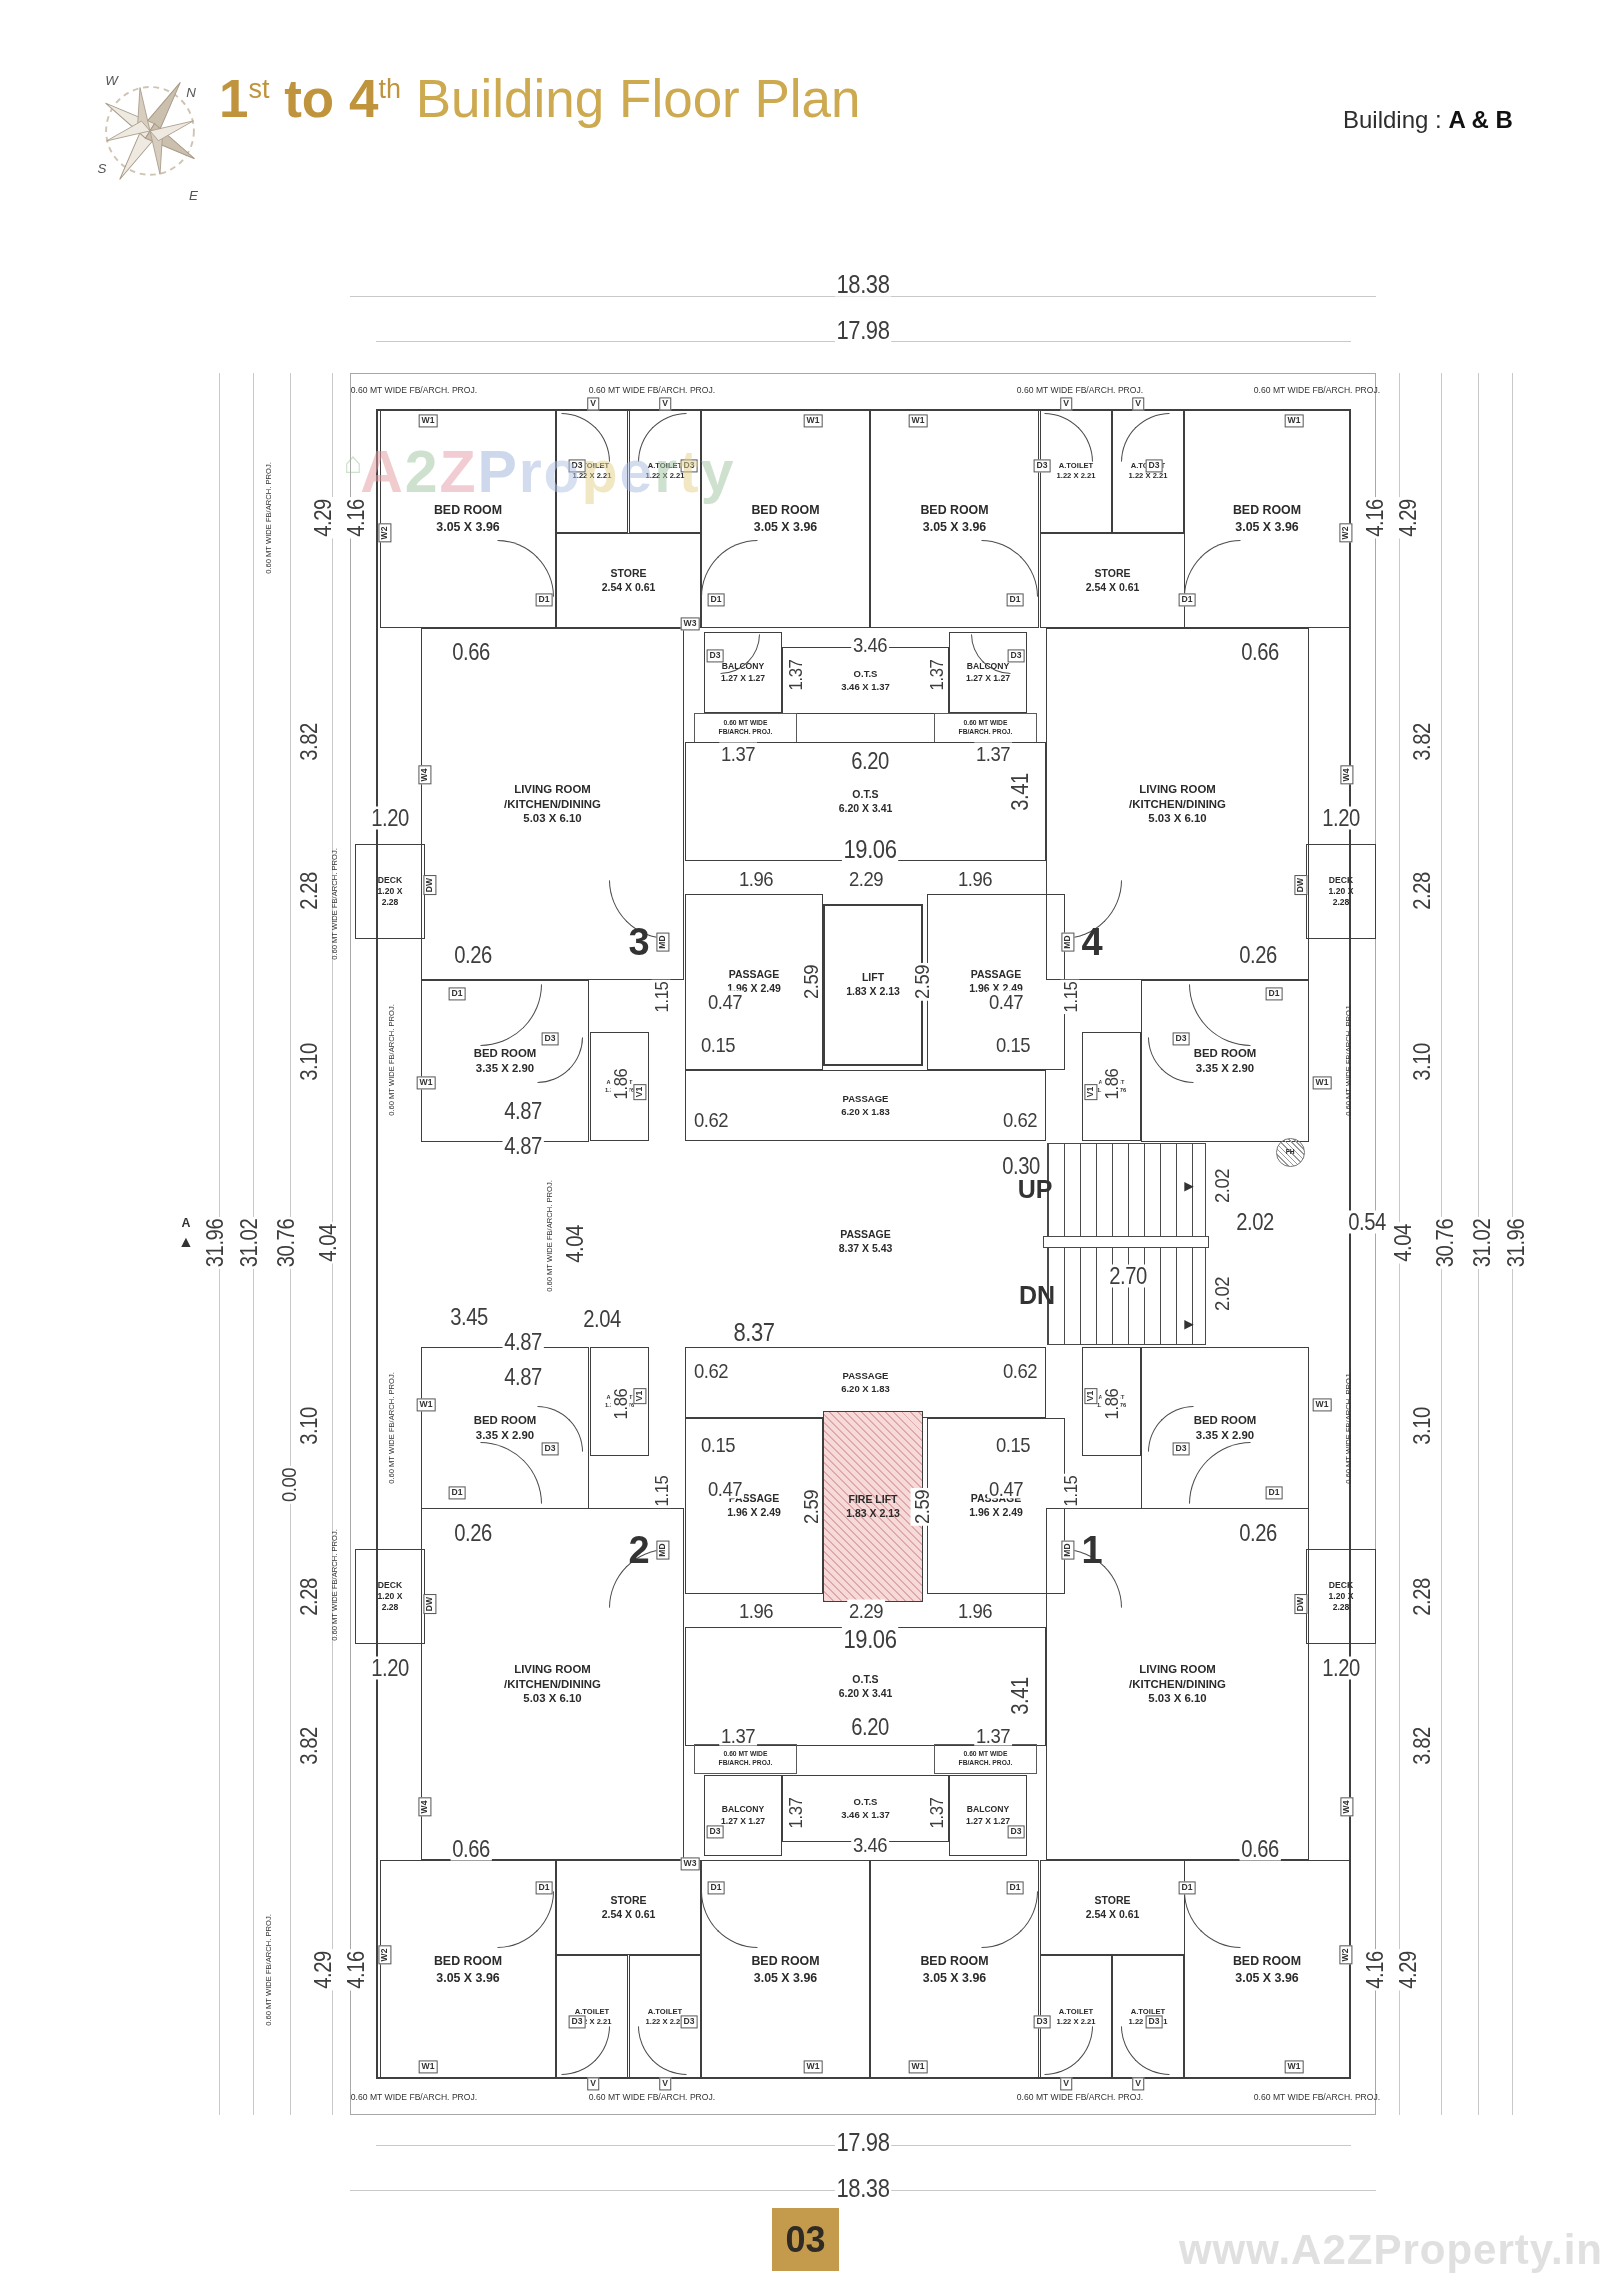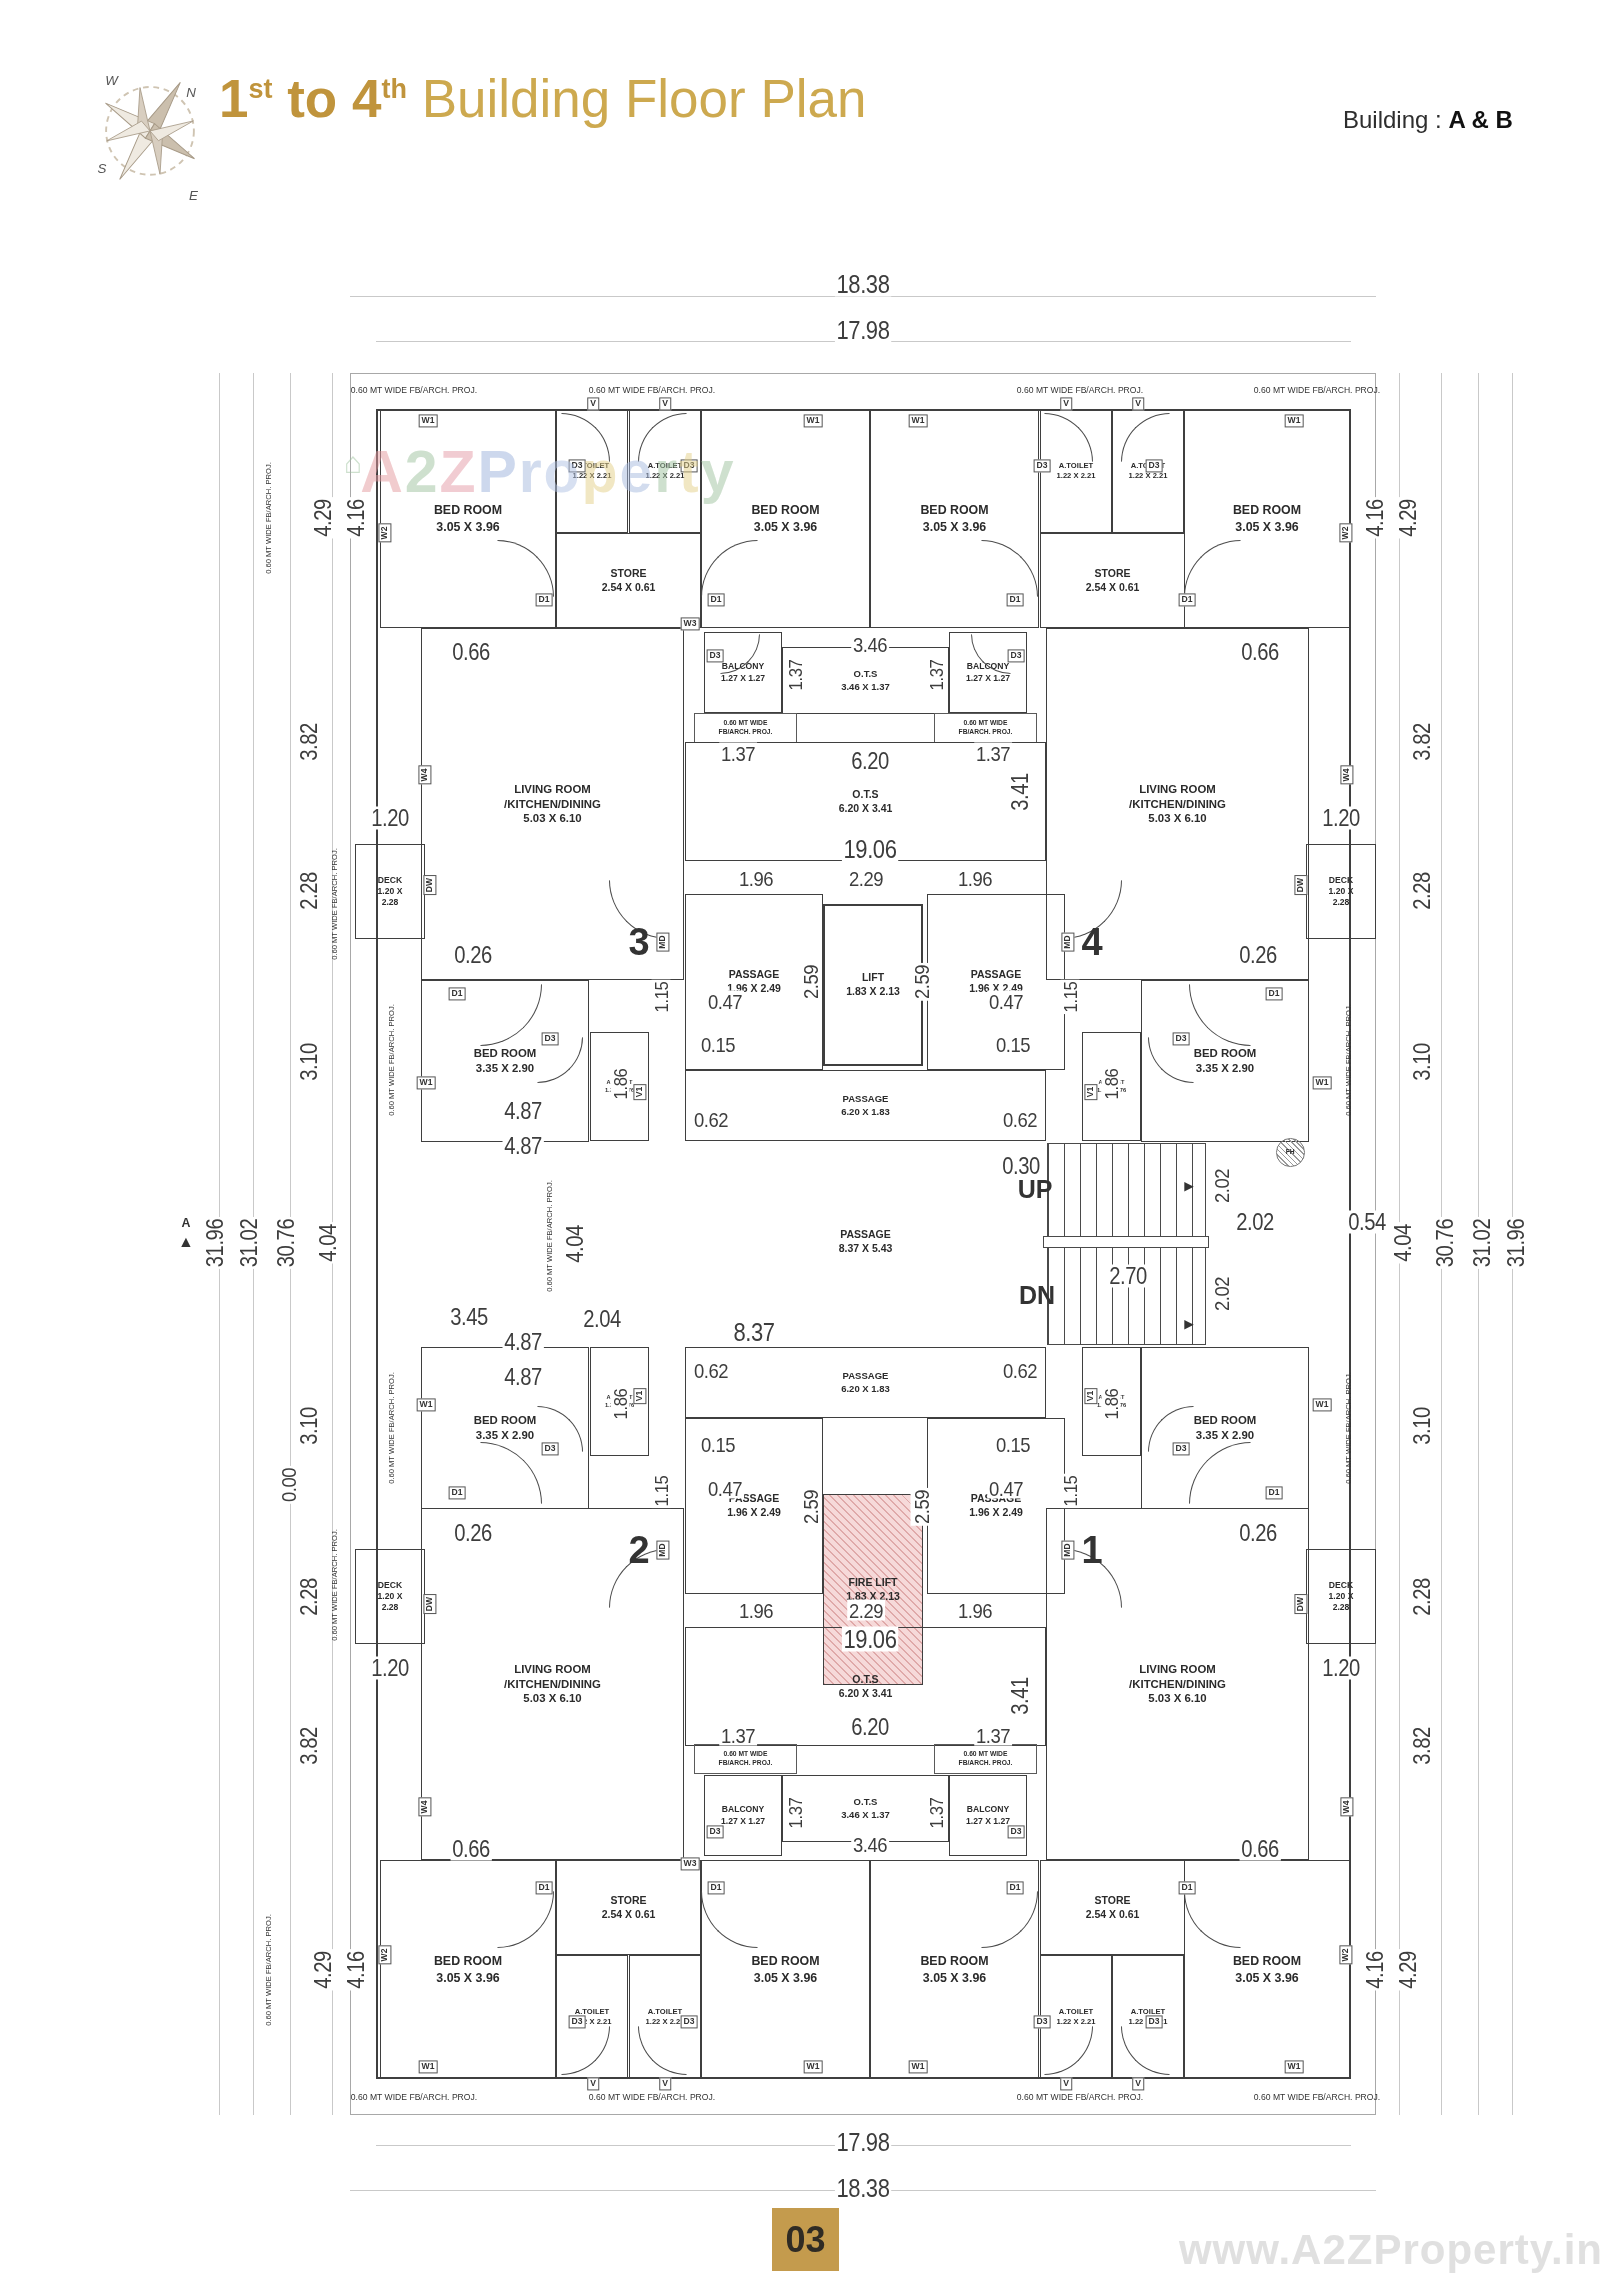--- a/index.html
+++ b/index.html
@@ -2,21 +2,21 @@
 <html style="font-size:15px"><head>
 <meta charset="utf-8">
 <style>
   html,body{margin:0;padding:0;background:#fff;}
   .page{position:relative;width:1618px;height:2283px;background:#ffffff;overflow:hidden;
         font-family:"Liberation Sans",sans-serif;}
   
   .compass{position:absolute;left:88px;top:52px;width:124px;height:154px;}
   .title{position:absolute;left:219px;top:68px;white-space:nowrap;}
   .title .tb{font-size:53px;font-weight:bold;color:#c0943c;}
-  .title .tb sup{font-size:27px;font-weight:bold;}
+  .title .tb sup{font-size:27px;font-weight:normal;}
   .title .tl{font-size:53px;font-weight:normal;color:#cda94f;}
   .bld{position:absolute;left:1343px;top:106px;font-size:24px;color:#2e2e2e;}
   .bld b{color:#111;}
   
   #plan{position:absolute;left:0;top:0;width:1618px;height:2283px;}
   .pline{position:absolute;background:#c9c9c9;}
   .room{position:absolute;border:1.9px solid #3f3f3f;display:flex;flex-direction:column;
         align-items:center;justify-content:center;box-sizing:border-box;}
   .room.t{border-width:1.4px;}
   .room.t2{border-width:1px;border-color:#5a5a5a;}
@@ -239,21 +239,21 @@
         <div class="rl" style="font-size: 5.7px;">1.22 X 1.76</div>
       </div>
       <div class="room" style="left: 1141px; top: 1347px; width: 168px; height: 162px;">
         <div class="rl" style="font-size: 11.4px;">BED ROOM</div>
         <div class="rl" style="font-size: 11.4px;">3.35 X 2.90</div>
       </div>
       <div class="room" style="left: 685px; top: 1418px; width: 138px; height: 176px;">
         <div class="rl" style="font-size: 10.5px;">PASSAGE</div>
         <div class="rl" style="font-size: 10.5px;">1.96 X 2.49</div>
       </div>
-      <div class="room fire" style="left: 823px; top: 1494px; width: 100px; height: 191px;">
+      <div class="room fire" style="left: 823px; top: 1411px; width: 100px; height: 191px;">
         <div class="rl" style="font-size: 10.5px;">FIRE LIFT</div>
         <div class="rl" style="font-size: 10.5px;">1.83 X 2.13</div>
       </div>
       <div class="room" style="left: 927px; top: 1418px; width: 138px; height: 176px;">
         <div class="rl" style="font-size: 10.5px;">PASSAGE</div>
         <div class="rl" style="font-size: 10.5px;">1.96 X 2.49</div>
       </div>
       <div class="room t" style="left: 355px; top: 1549px; width: 70px; height: 95px;">
         <div class="rl" style="font-size: 8.6px;">DECK</div>
         <div class="rl" style="font-size: 8.6px;">1.20 X</div>

